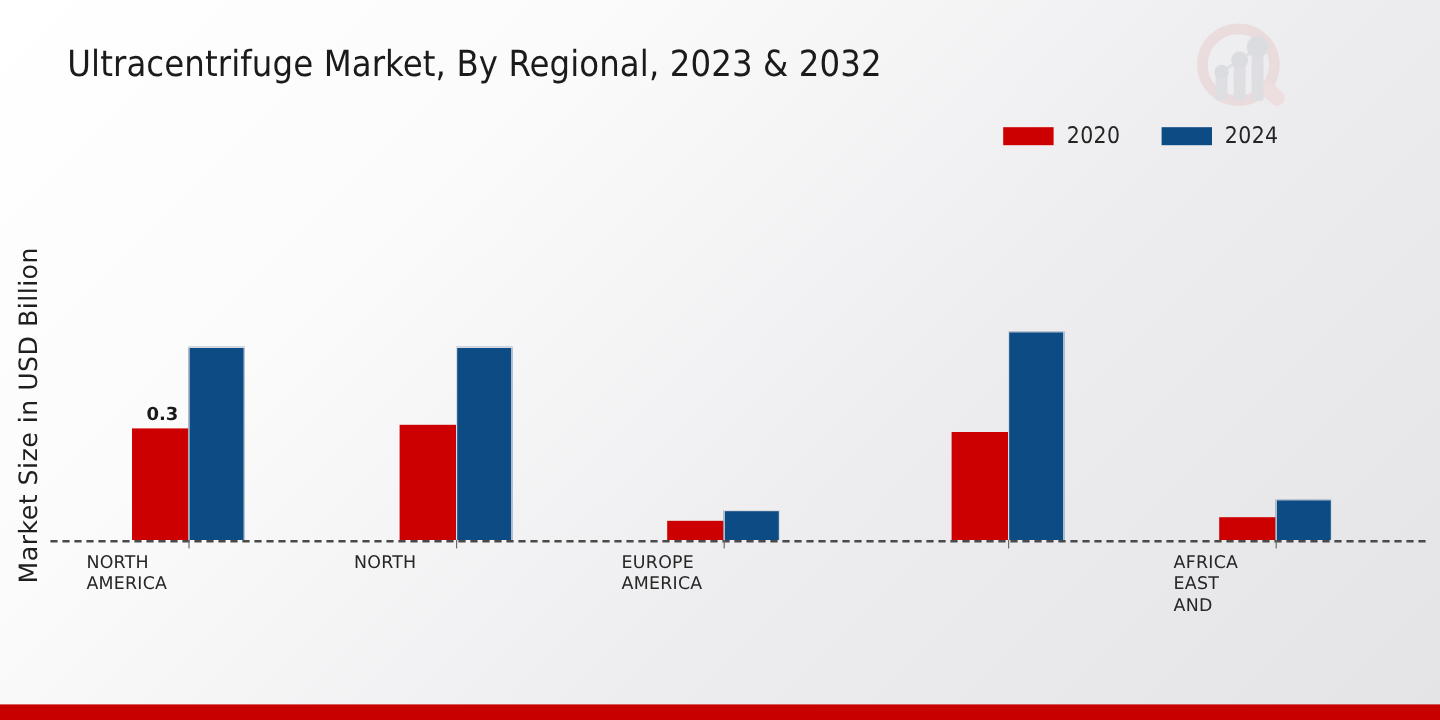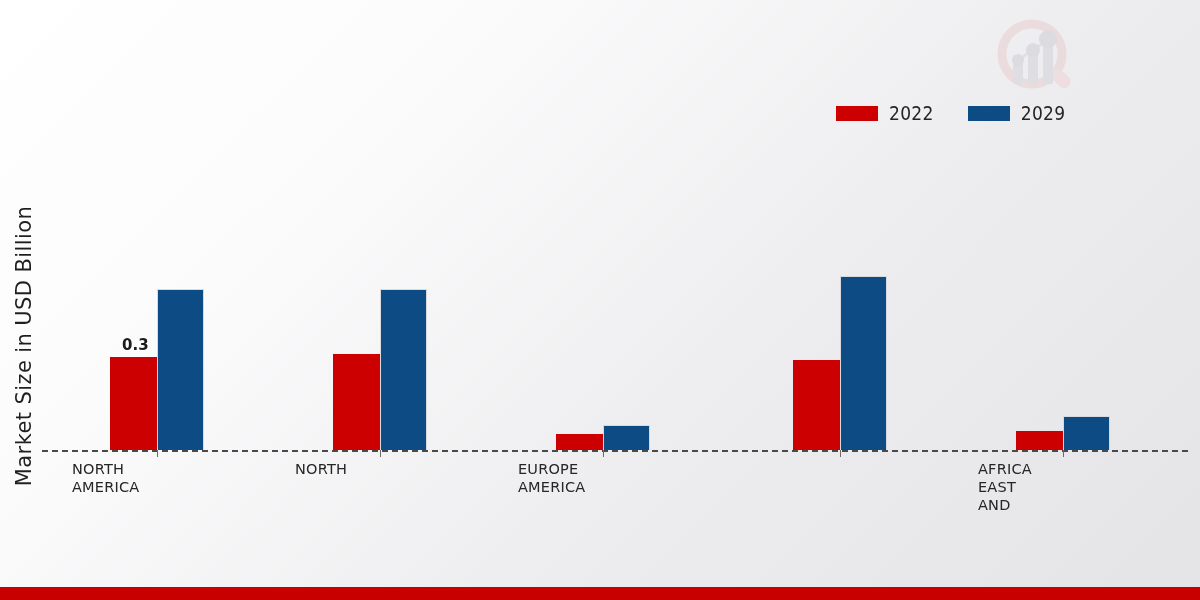--- a/index.html
+++ b/index.html
@@ -166,29 +166,30 @@
       <rect x="48" y="38" width="10" height="34" rx="2" fill="#d2d3d8"></rect>
       <rect x="63" y="28" width="10" height="44" rx="2" fill="#d2d3d8"></rect>
       <line x1="38" y1="48" x2="53" y2="38" stroke="#d2d3d8" stroke-width="2.5"></line>
       <line x1="53" y1="38" x2="68" y2="28" stroke="#d2d3d8" stroke-width="2.5"></line>
       <circle cx="38" cy="48" r="6" fill="#cdced4"></circle>
       <circle cx="53" cy="38" r="7" fill="#cdced4"></circle>
       <circle cx="68" cy="27" r="9" fill="#cdced4"></circle>
     </svg>
   </div>
 
+  <div class="chart-title">Ultracentrifuge Market, By Regional, 2023 &amp; 2032</div>
 
   <div class="legend">
     <div class="legend-item">
       <span class="legend-swatch" style="background:#cc0000"></span>
-      <span class="legend-label">2022</span>
+      <span class="legend-label">2020</span>
     </div>
     <div class="legend-item">
       <span class="legend-swatch" style="background:#0d4b85"></span>
-      <span class="legend-label">2029</span>
+      <span class="legend-label">2024</span>
     </div>
   </div>
 
   <div class="y-axis-title">Market Size in USD Billion</div>
 
   <div id="plot">
     <div class="baseline"></div>
   <div class="bar red" style="left: 110px; width: 47px; height: 93px; top: 357px;"></div>
       <div class="bar-value" style="left: 122px; top: 336px;">0.3</div>
       <div class="bar blue" style="left: 157px; width: 47px; height: 161px; top: 289px;"></div>

